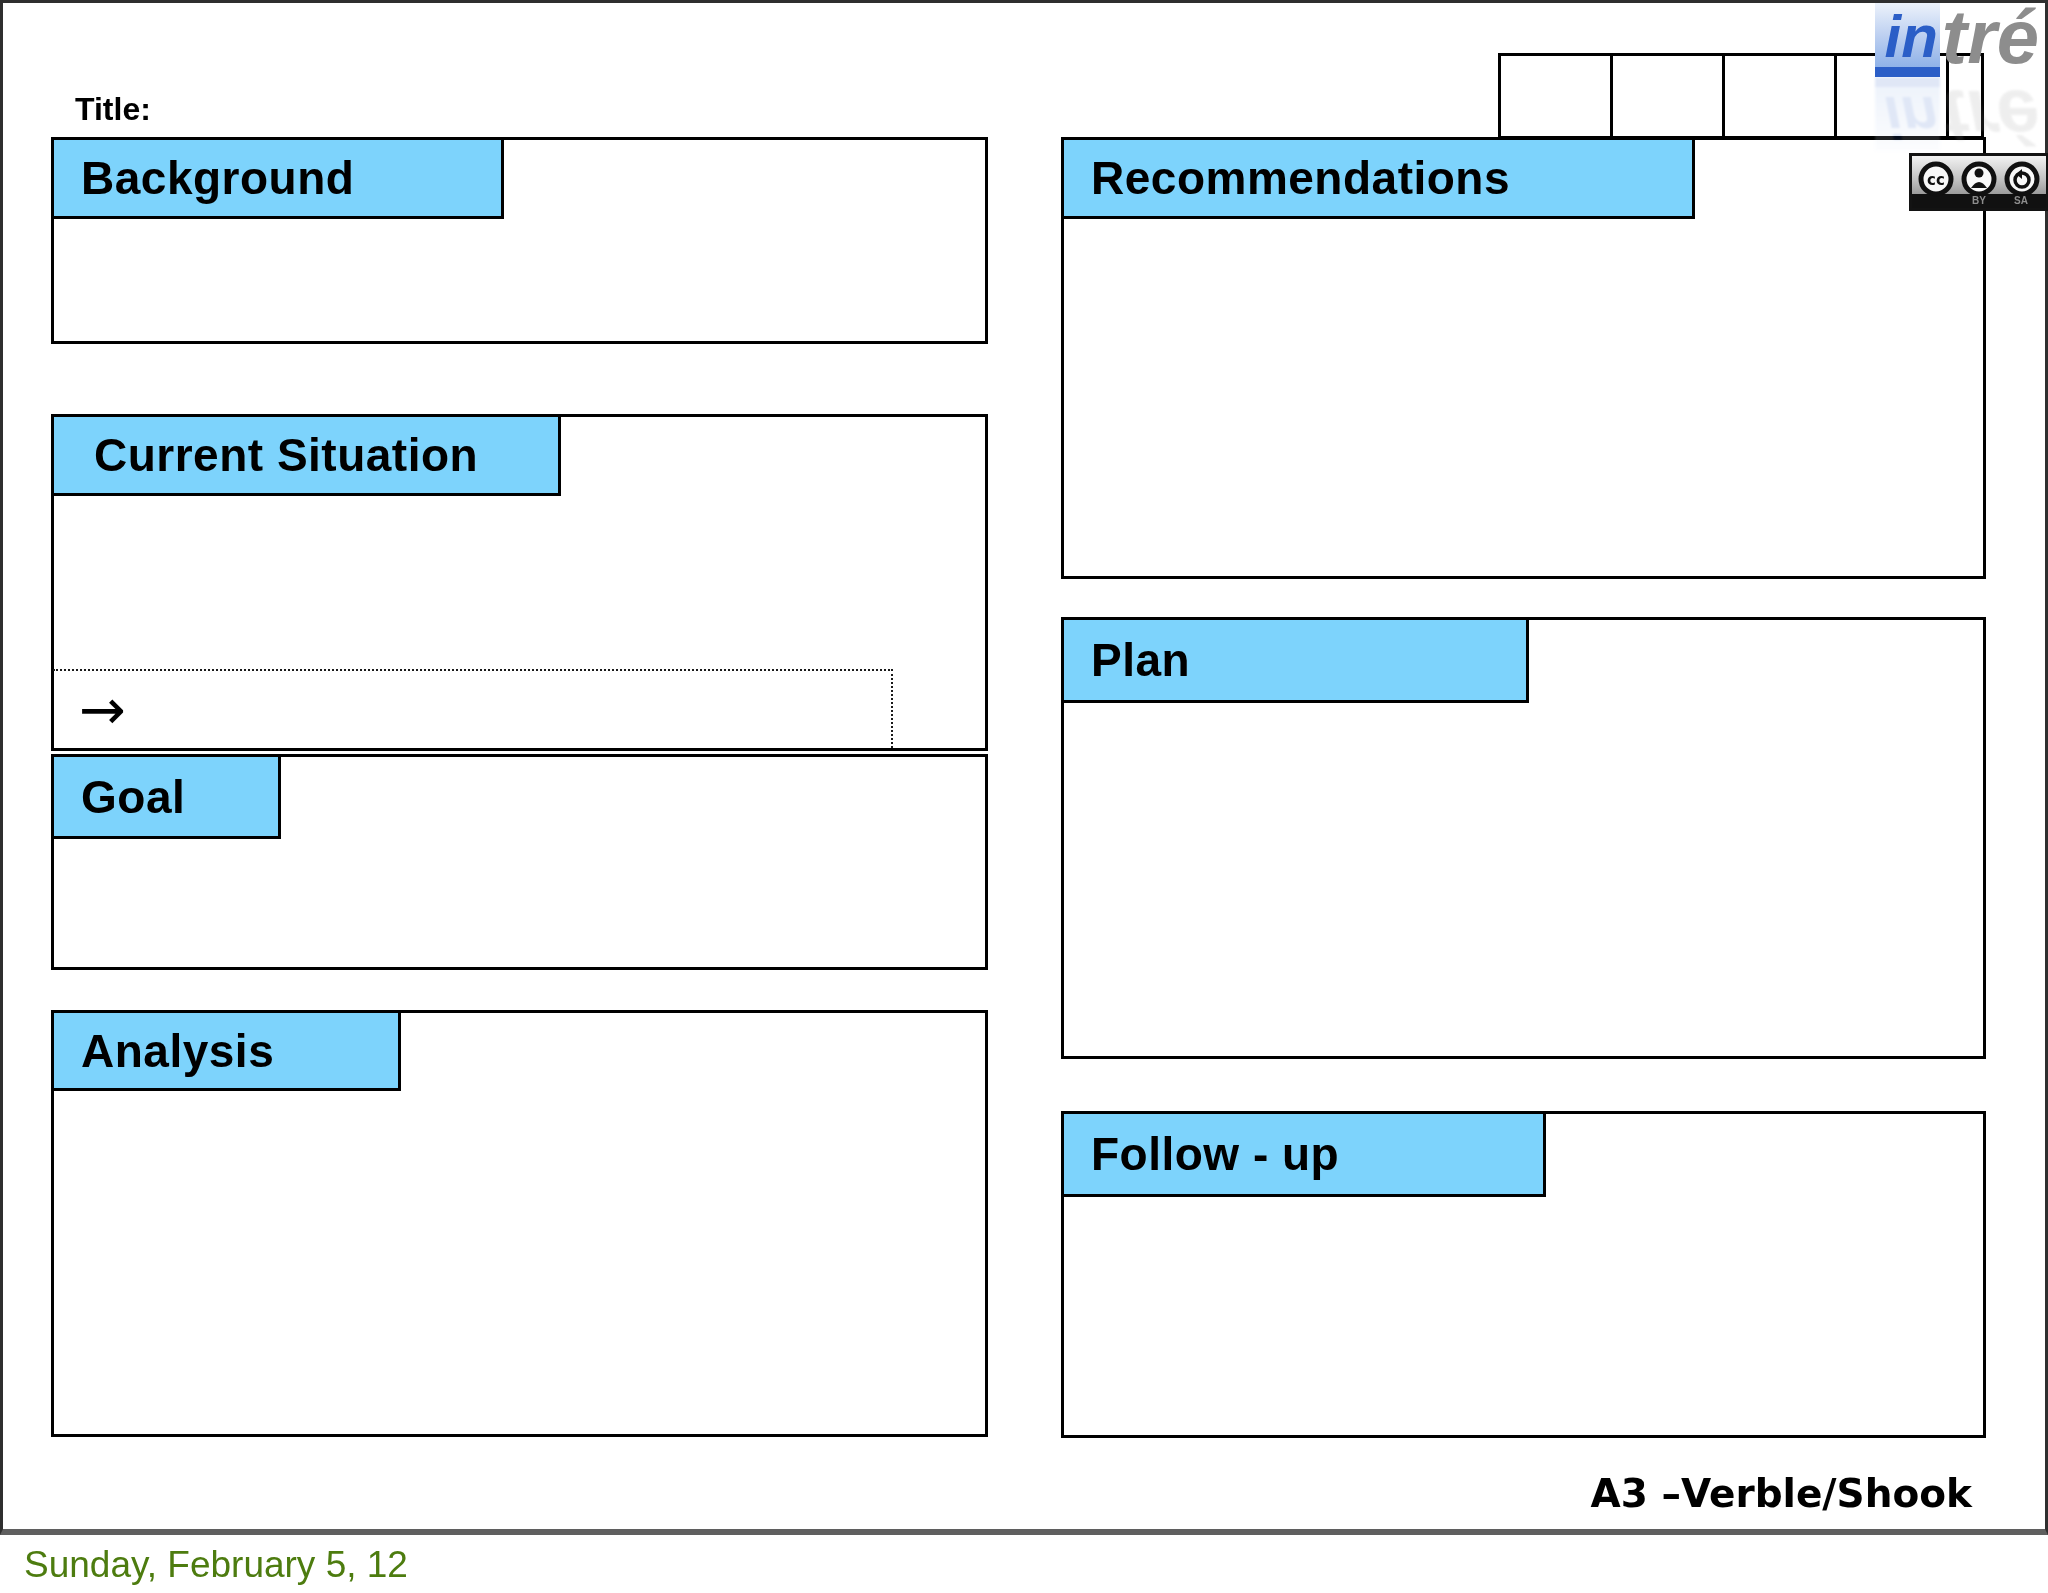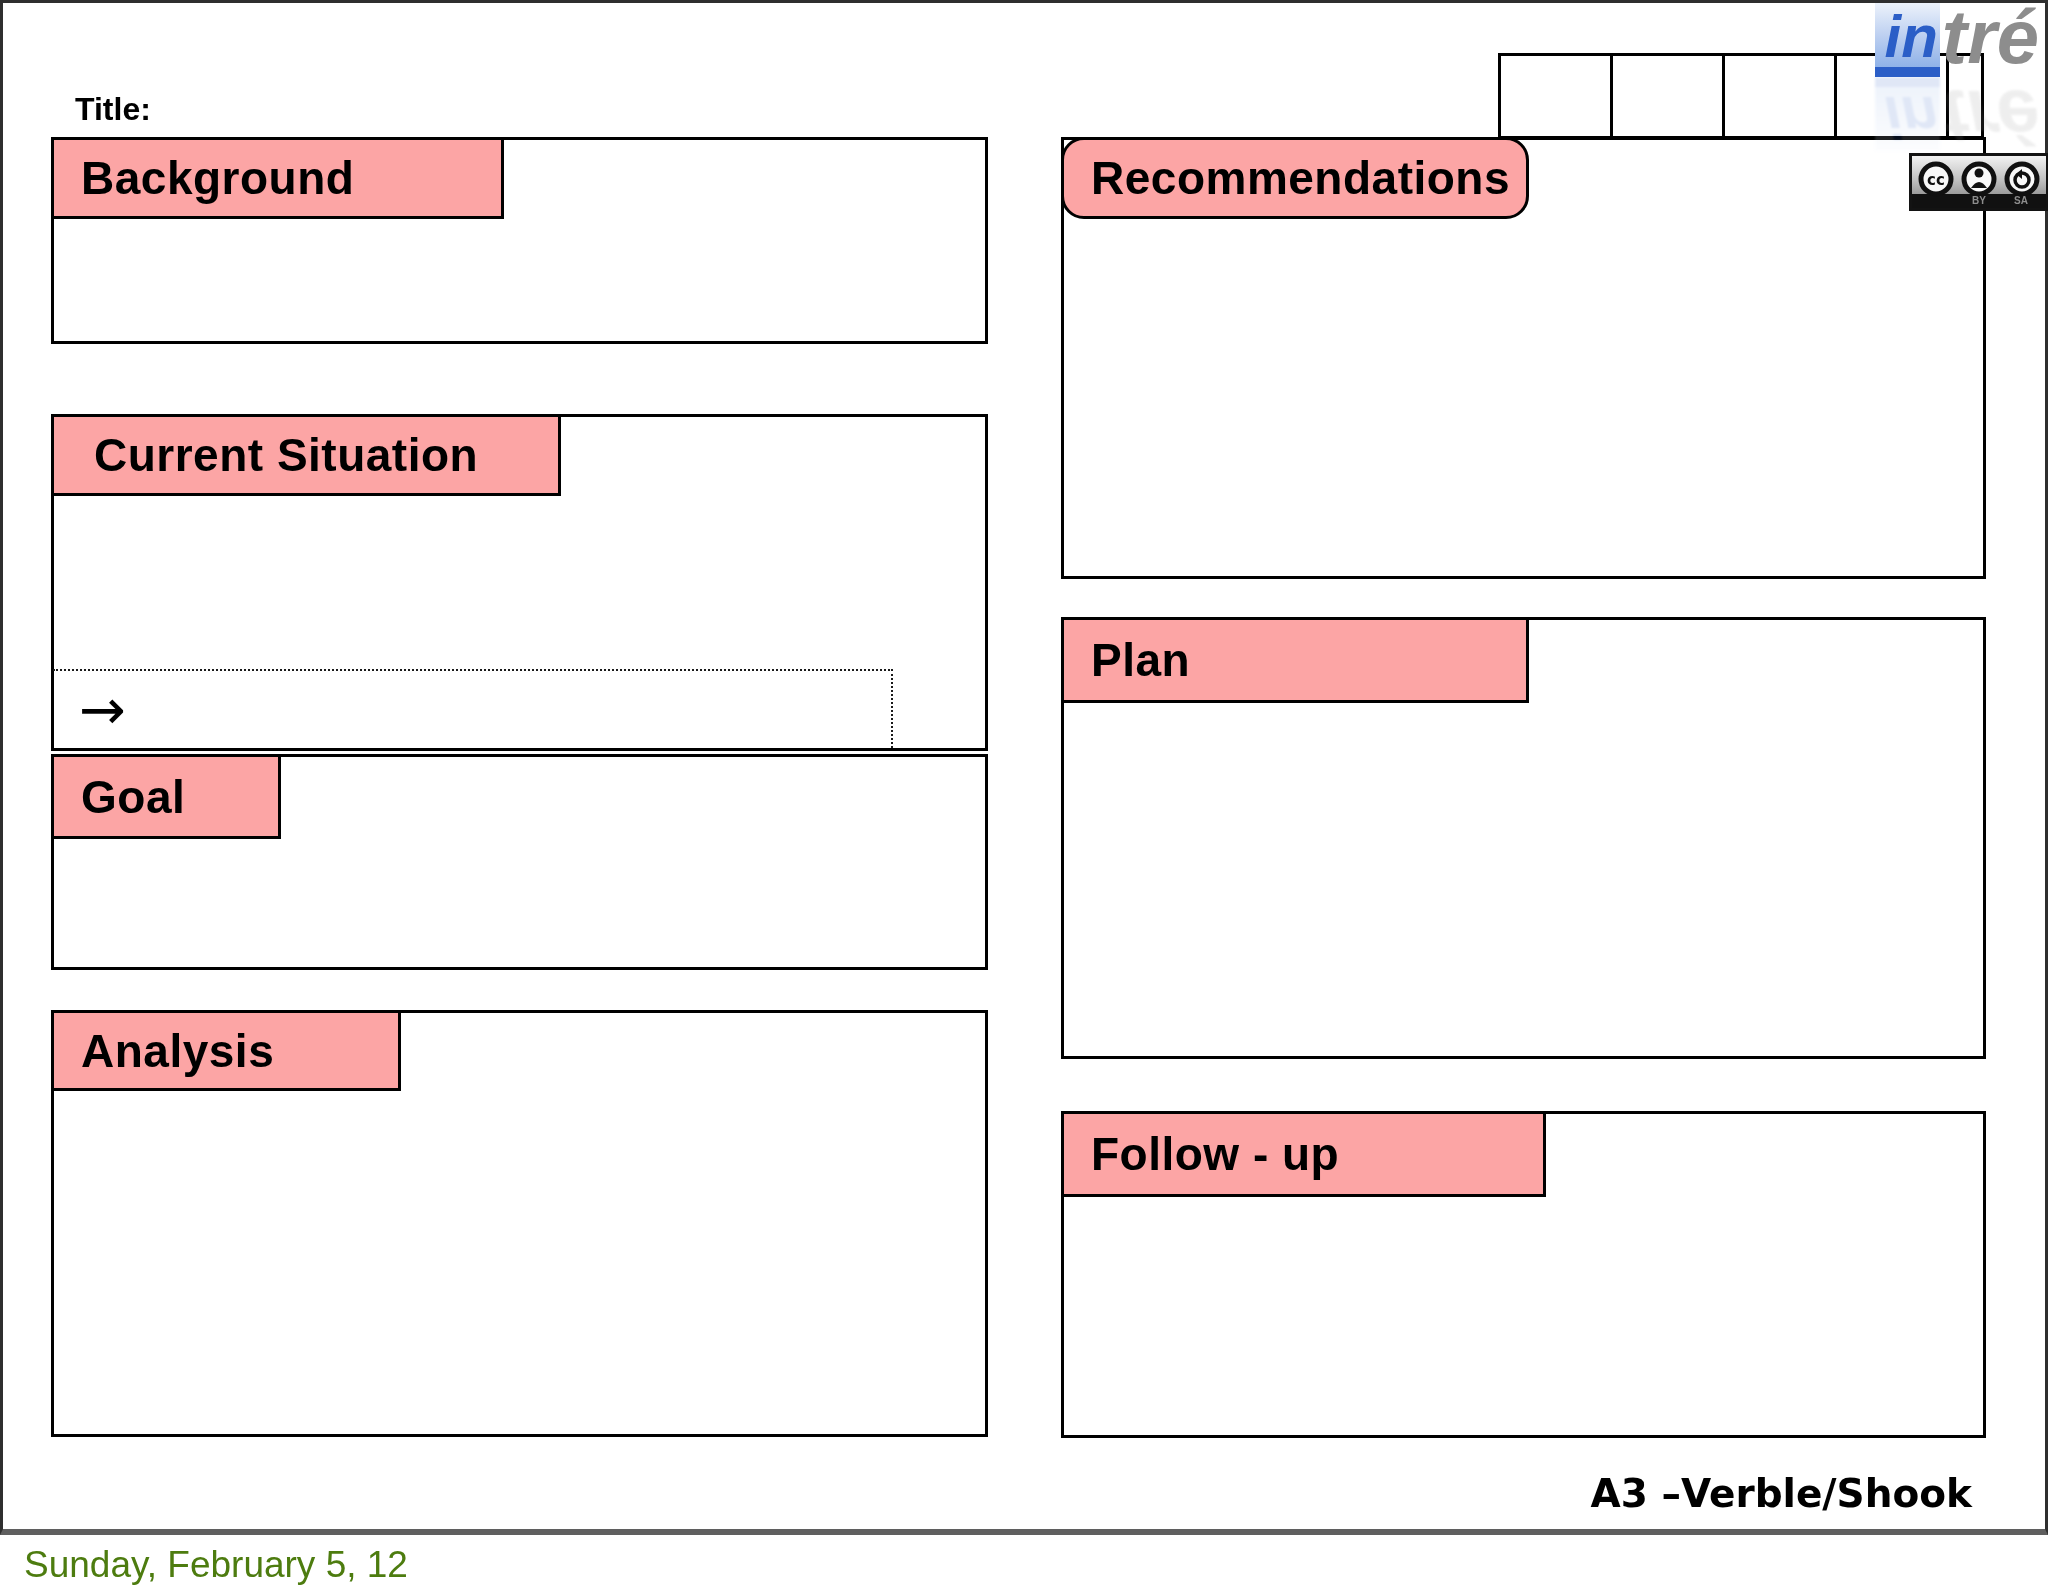--- a/index.html
+++ b/index.html
@@ -27,21 +27,21 @@
     position: absolute;
     box-sizing: border-box;
     border: 3px solid #000;
     background: #fff;
   }
   .tab {
     position: absolute;
     left: -3px; top: -3px;
     box-sizing: border-box;
     border: 3px solid #000;
-    background: #fca5a5;
+    background: #7dd3fc;
     display: flex;
     align-items: center;
     padding-left: 27px;
     font-weight: bold;
     font-size: 46px;
     letter-spacing: 0.5px;
     white-space: nowrap;
   }
   .title-label {
     position: absolute;
@@ -53,21 +53,21 @@
   .sec-background        { left: 48px;  top: 134px;  width: 937px; height: 207px; }
   .sec-background .tab   { width: 453px; height: 82px; }
   .sec-current           { left: 48px;  top: 411px;  width: 937px; height: 337px; }
   .sec-current .tab      { width: 510px; height: 82px; padding-left: 40px; }
   .sec-goal              { left: 48px;  top: 751px;  width: 937px; height: 216px; }
   .sec-goal .tab         { width: 230px; height: 85px; }
   .sec-analysis          { left: 48px;  top: 1007px; width: 937px; height: 427px; padding-left: 40px; }
   .sec-analysis .tab     { width: 350px; height: 81px; }
   
   .sec-recommendations      { left: 1058px; top: 134px;  width: 925px; height: 442px; }
-  .sec-recommendations .tab { width: 468px; height: 82px; border-radius: 23px; }
+  .sec-recommendations .tab { width: 634px; height: 82px; }
   .sec-plan                 { left: 1058px; top: 614px;  width: 925px; height: 442px; }
   .sec-plan .tab            { width: 468px; height: 86px; }
   .sec-followup             { left: 1058px; top: 1108px; width: 925px; height: 327px; }
   .sec-followup .tab        { width: 485px; height: 86px; }
   
   .dotted-callout {
     position: absolute;
     left: -1px; right: 92px; top: 252px; bottom: 0;
     border-top: 2px dotted #1a1a1a;
     border-right: 2px dotted #1a1a1a;

